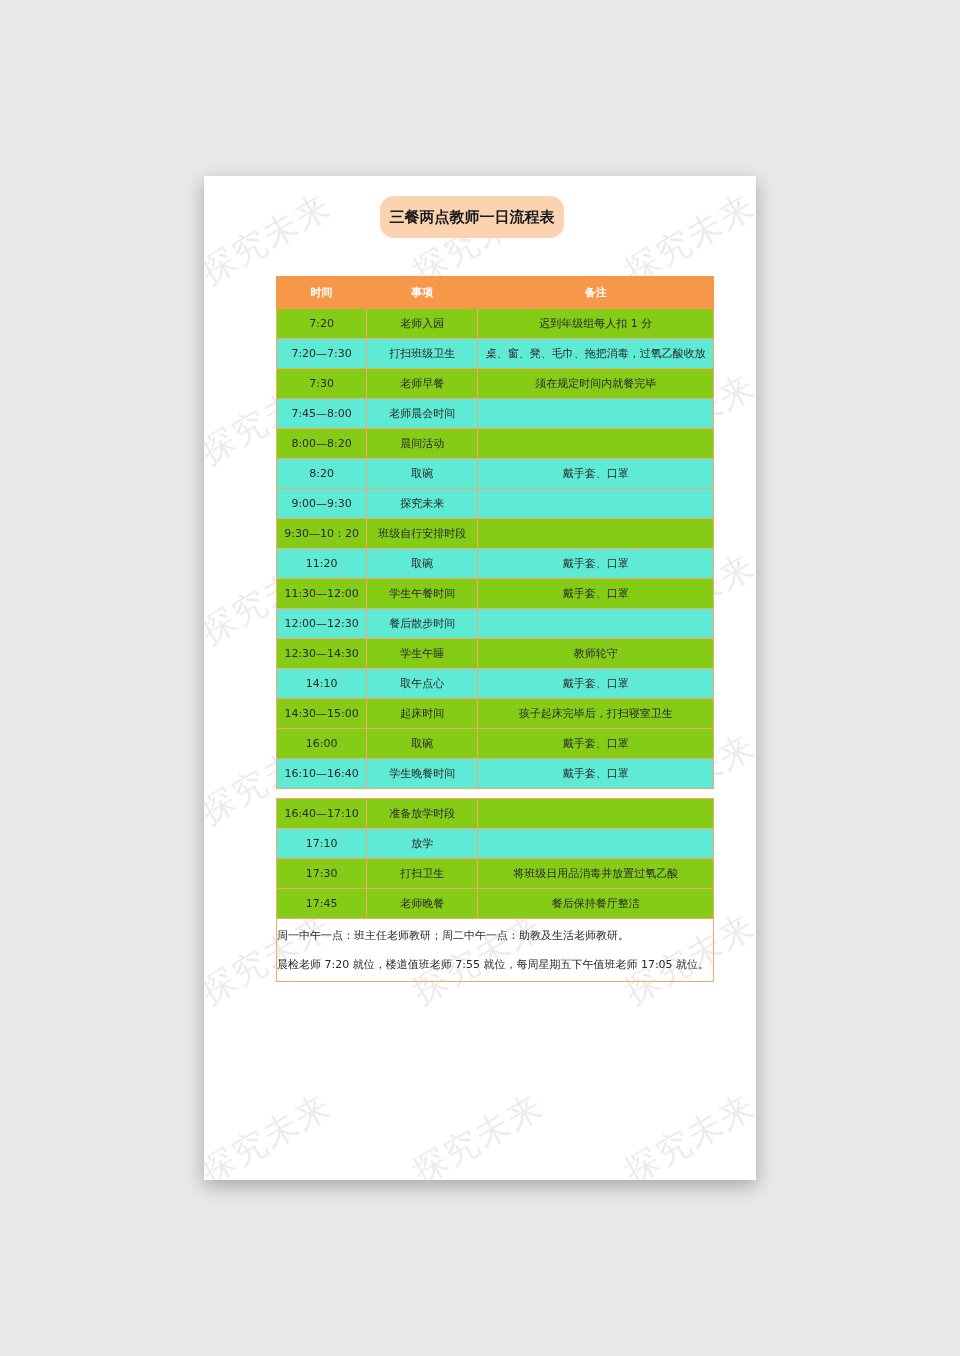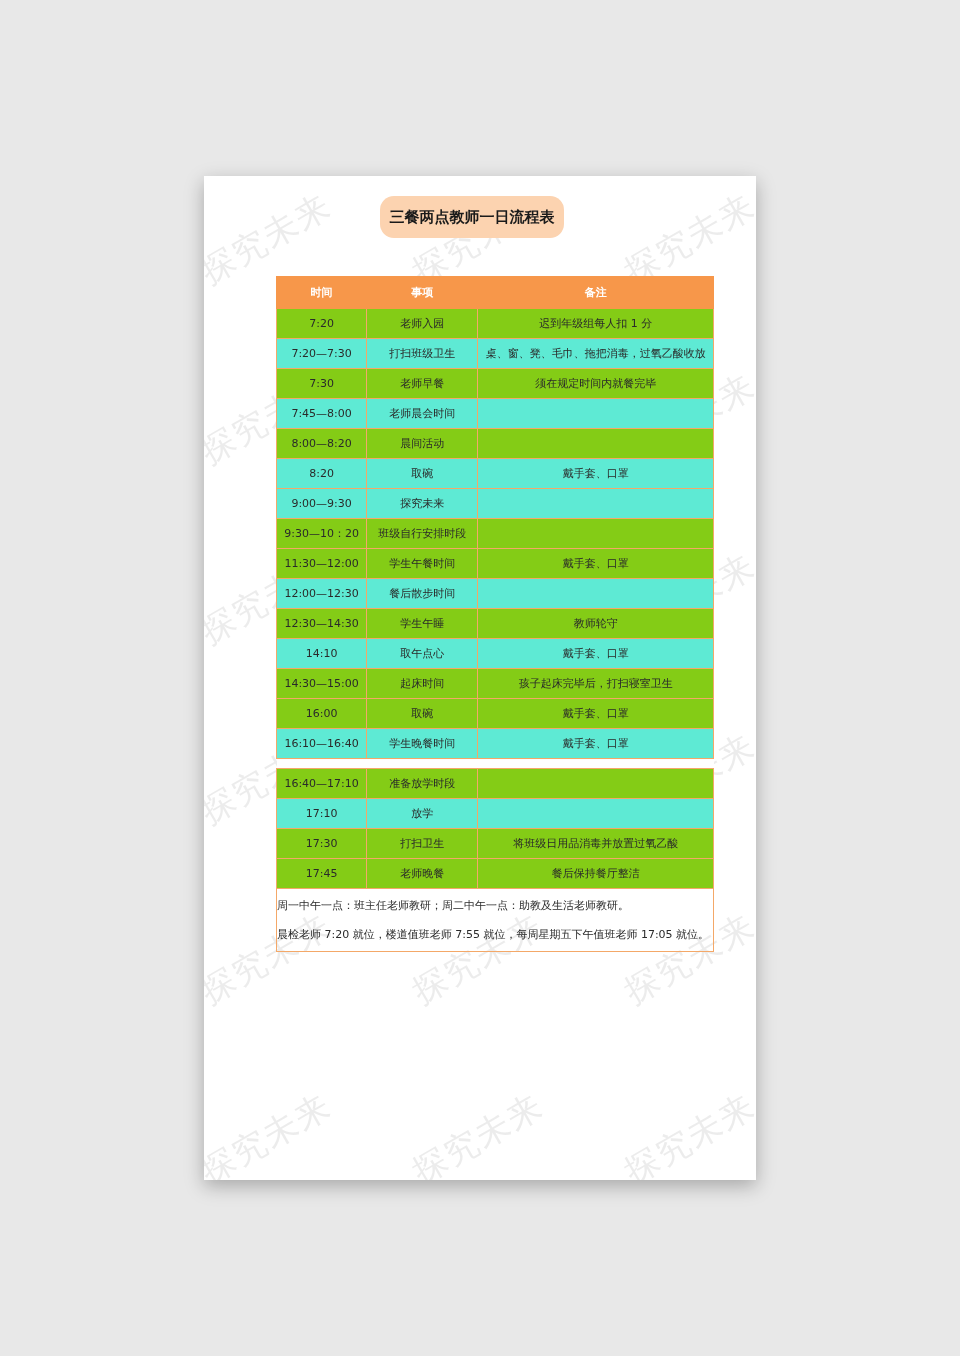--- a/index.html
+++ b/index.html
@@ -156,20 +156,25 @@
         <tr class="plain">
           <td>9:00—9:30</td>
           <td>探究未来</td>
           <td></td>
         </tr>
         <tr class="shade">
           <td>9:30—10：20</td>
           <td>班级自行安排时段</td>
           <td></td>
         </tr>
+        <tr class="plain">
+          <td>11:20</td>
+          <td>取碗</td>
+          <td>戴手套、口罩</td>
+        </tr>
         <tr class="shade">
           <td>11:30—12:00</td>
           <td>学生午餐时间</td>
           <td>戴手套、口罩</td>
         </tr>
         <tr class="plain">
           <td>12:00—12:30</td>
           <td>餐后散步时间</td>
           <td></td>
         </tr>

